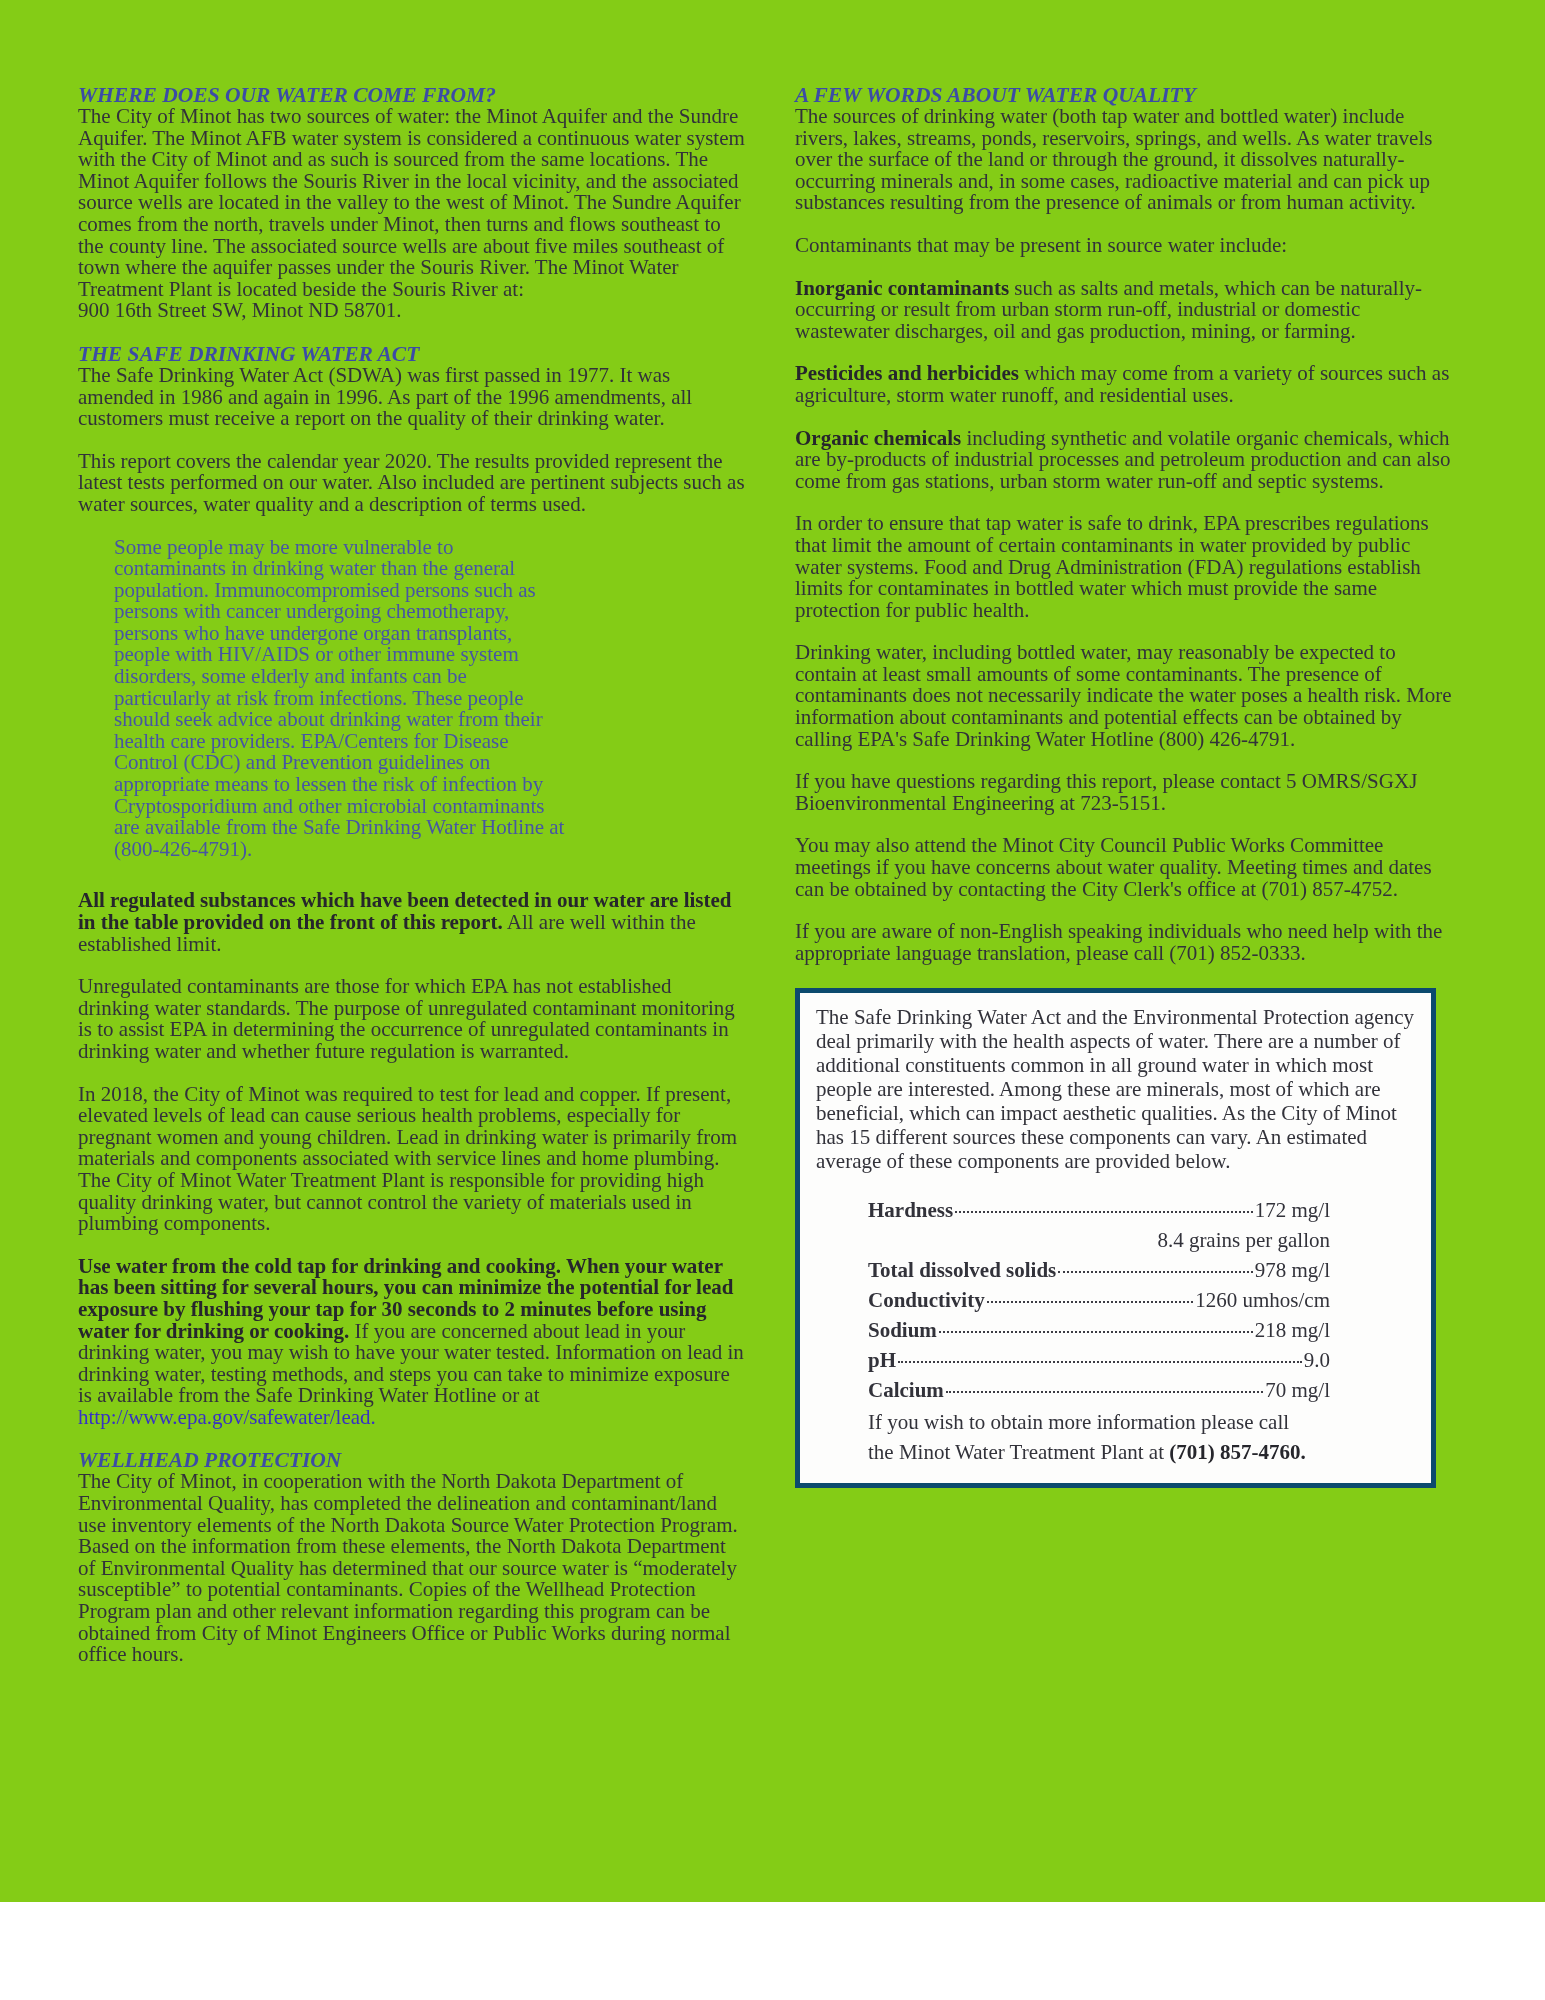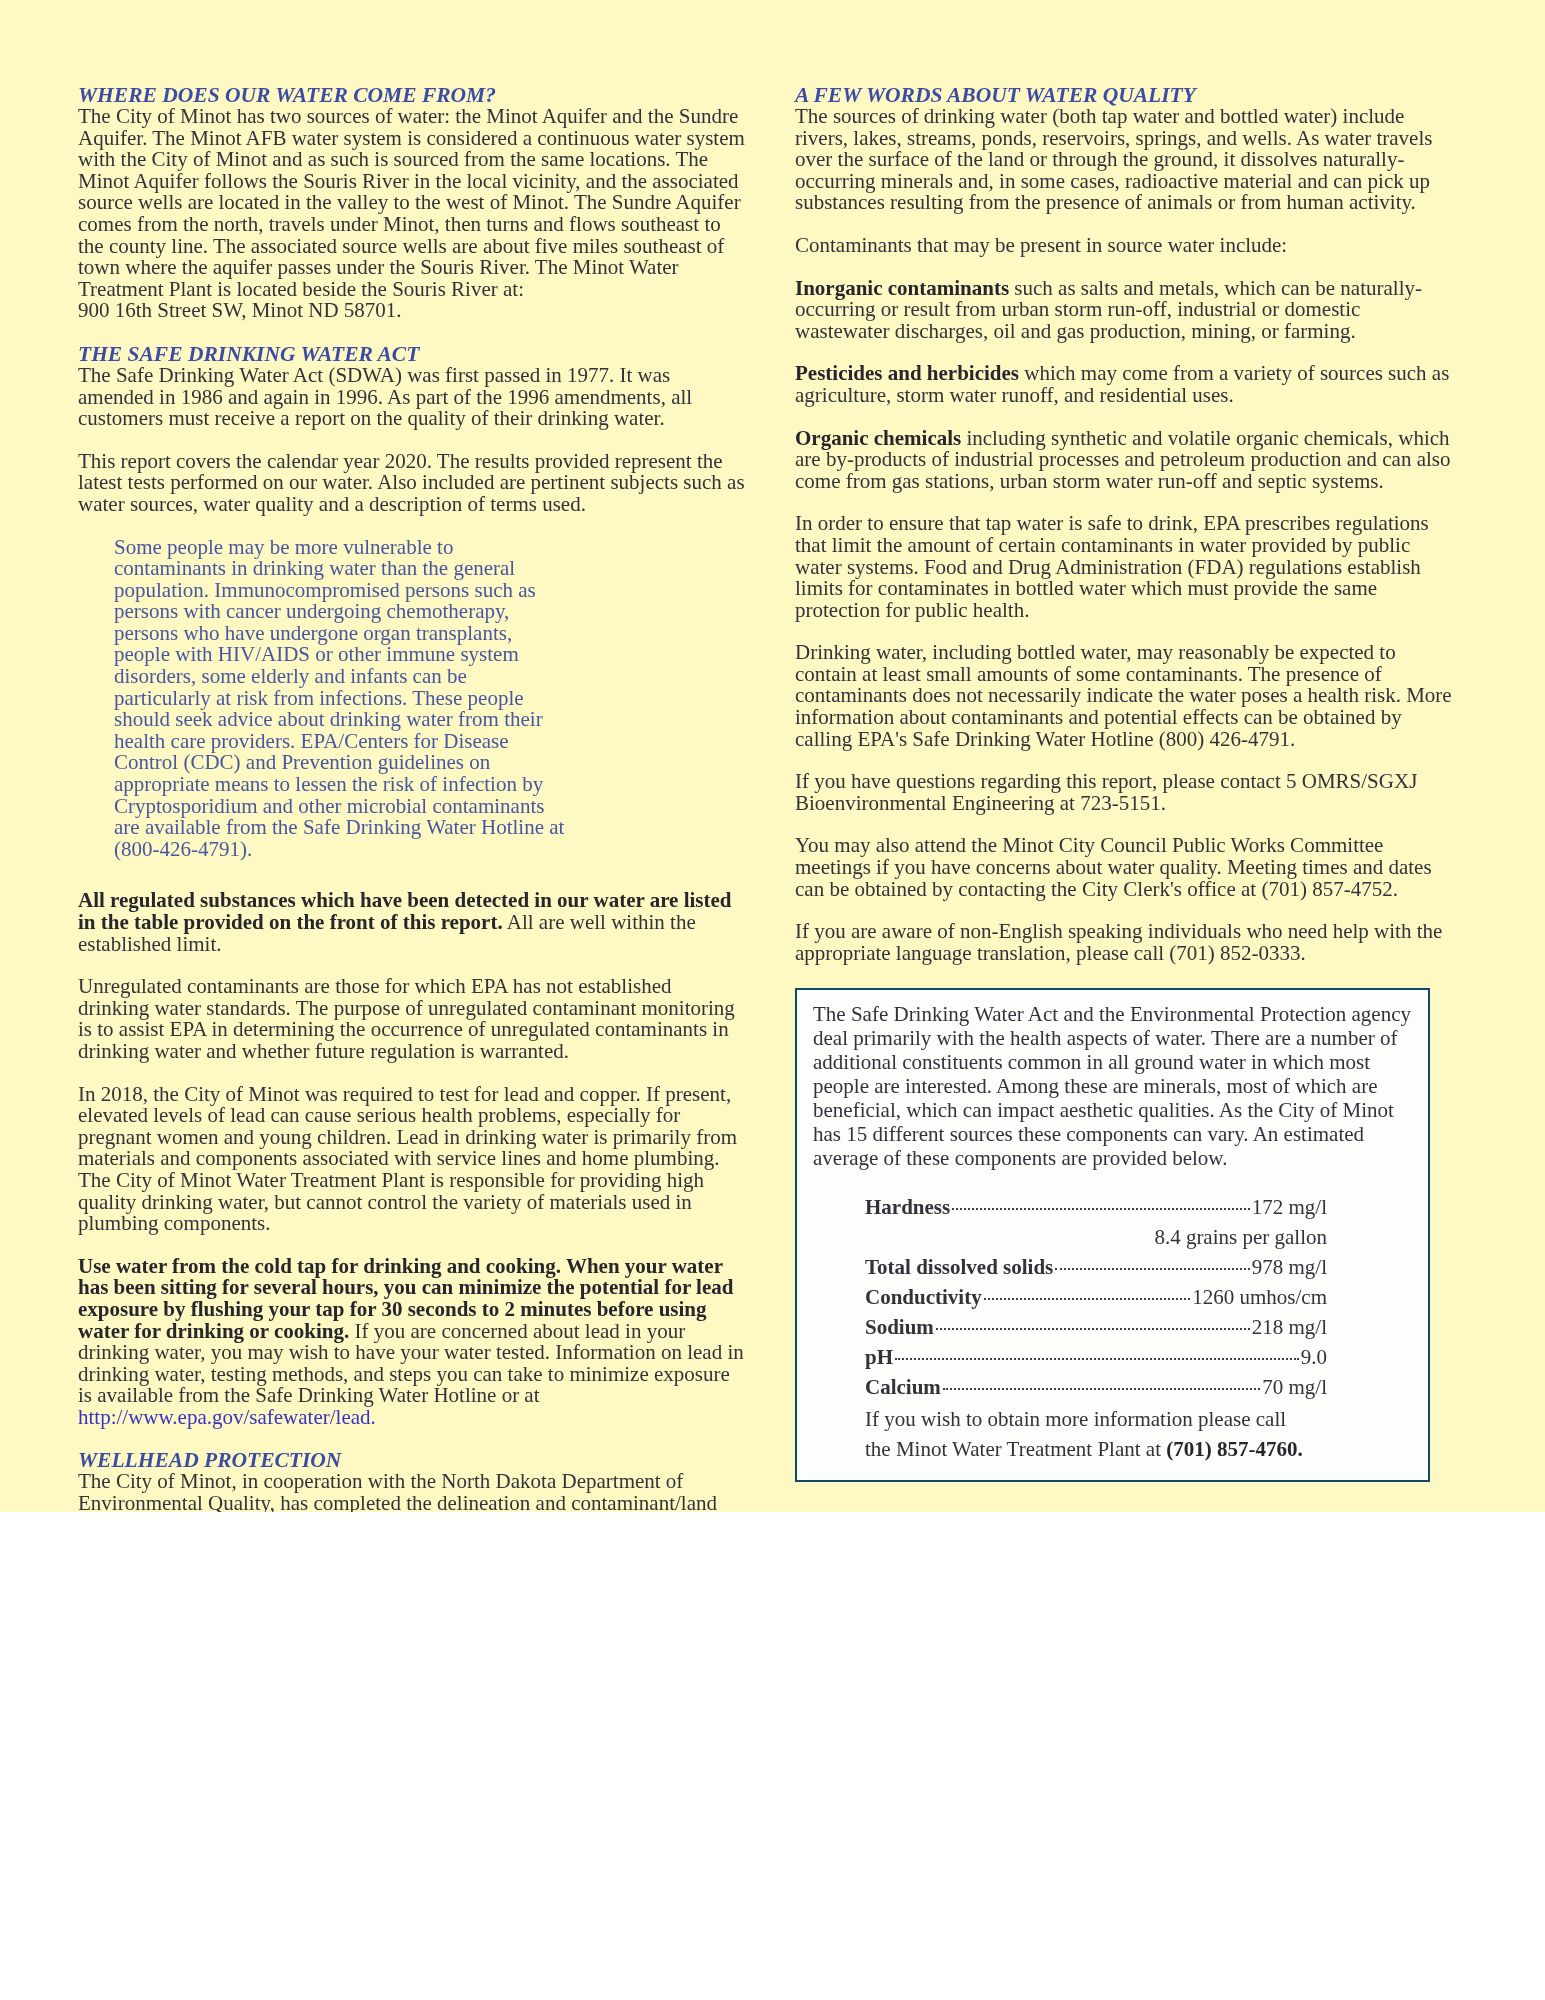--- a/index.html
+++ b/index.html
@@ -4,22 +4,22 @@
 <style>
   :root{
     --heading:#3c4ca6;
     --body-text:#32323a;
     --notice-blue:#4756a3;
     --link:#3732c4;
   }
   html,body{margin:0;padding:0;background:#ffffff;}
   .page{
     position:relative;
-    width:1545px;height:1512px;
-    background:#fef9c3;
+    width:1545px;height:1902px;
+    background:#84cc16;
     overflow:hidden;
     font-family:"Liberation Serif", serif;
     color:var(--body-text);
     font-size:21px;
     line-height:21.6px;
   }
   .col{position:absolute;top:84px;}
   .col-left{left:78px;width:668px;}
   .col-right{left:795px;width:662px;}
   p{margin:0 0 21px 0;}
@@ -33,21 +33,21 @@
   }
   .notice{
     color:var(--notice-blue);
     margin:10px 0 30px 36px;
     width:452px;
   }
   a.doclink{color:var(--link);text-decoration:none;}
   b{color:#26262c;}
   .info-box{
     margin-top:24px;
-    border:2px solid #0c4a6e;
+    border:5px solid #0c4a6e;
     background:#fdfdfc;
     padding:12px 16px 16px 16px;
     width:599px;
     line-height:24px;
   }
   .info-box p.box-intro{margin:0 0 22px 0;}
   .data-list{
     margin-left:52px;
     width:462px;
     line-height:30px;

